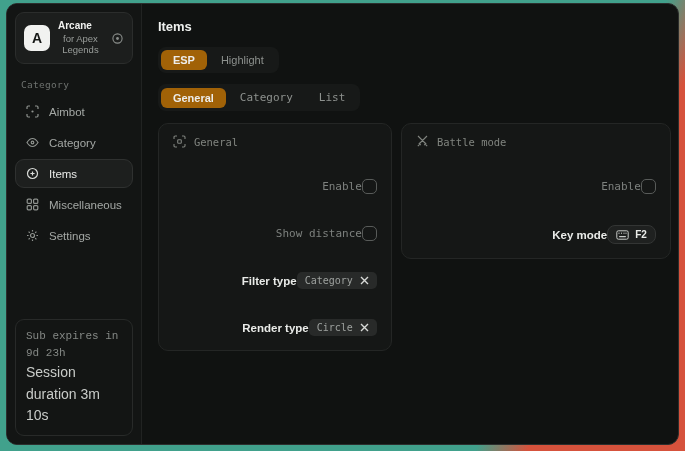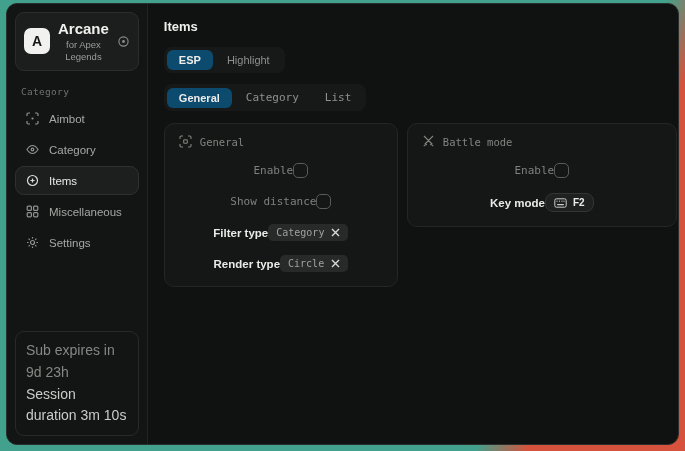--- a/index.html
+++ b/index.html
@@ -39,21 +39,21 @@
   }
   .logo {
     width: 26px; height: 26px;
     background: #f1f2f0;
     border-radius: 7px;
     display: flex; align-items: center; justify-content: center;
     font-weight: bold; font-size: 14px; color: #161816;
     flex: none;
   }
   .app-meta { flex: 1; line-height: 1.25; }
-  .app-name { font-size: 15px; font-weight: bold; color: #f0f1ef; }
+  .app-name { font-size: 10px; font-weight: bold; color: #f0f1ef; }
   .app-sub  { font-size: 9.5px; color: #999d9a; text-align: center; }
   .app-card .corner-icon { color: #8b8f8c; display: flex; }
   .section-label {
     font-family: "DejaVu Sans Mono", monospace;
     font-size: 9.5px;
     color: #6e726f;
     margin: 15px 6px 7px;
     letter-spacing: 0.3px;
   }
   .nav { display: flex; flex-direction: column; gap: 2px; }
@@ -74,22 +74,22 @@
   }
   .nav-item.selected .ic { color: #d9dbd8; }
   .sidebar-spacer { flex: 1; }
   .footer-card {
     border: 1px solid #282a29;
     border-radius: 9px;
     padding: 8px 10px;
     line-height: 1.55;
   }
   .footer-line1 {
-    font-family: Liberation Sans, sans-serif;
-    font-size: 14px; color: #84888５; color: #848885;
+    font-family: Liberation Mono, monospace;
+    font-size: 11px; color: #84888５; color: #848885;
   }
   .footer-line2 { font-size: 14px; color: #c9ccc9; }
   
   .main { flex: 1; padding: 15px 16px; }
   .page-title { font-size: 13px; font-weight: bold; color: #eef0ee; }
   .pill-group {
     display: inline-flex;
     align-items: center;
     background: #171918;
     border-radius: 8px;
@@ -101,21 +101,21 @@
   .pill {
     font-size: 11px;
     padding: 4px 12px;
     border-radius: 6px;
     color: #8d918e;
     font-family: "DejaVu Sans Mono", monospace;
     cursor: default;
   }
   .pill.sans { font-family: "Liberation Sans", sans-serif; }
   .pill.selected {
-    background: #0c4a6e;
+    background: #a16207;
     color: #ededeb;
     font-family: "Liberation Sans", sans-serif;
     font-weight: bold;
   }
   .panels { display: flex; align-items: flex-start; gap: 9px; margin-top: 12px; }
   .panel {
     background: #151716;
     border: 1px solid #242625;
     border-radius: 10px;
     padding: 11px 14px 14px;
@@ -123,22 +123,22 @@
   .panel.general { width: 234px; }
   .panel.battle  { width: 270px; }
   .panel-header {
     display: flex; align-items: center; gap: 8px;
     font-family: "DejaVu Sans Mono", monospace;
     font-size: 10.5px;
     color: #80847f;
   }
   .panel-header .ic { display: flex; color: #80847f; }
   .prow {
-    display: flex; align-items: center; justify-content: center;
-    margin-top: 14px;
+    display: flex; align-items: center; justify-content: flex-end;
+    margin-top: 30px;
     min-height: 17px;
   }
   .plabel-muted {
     font-family: "DejaVu Sans Mono", monospace;
     font-size: 11px; color: #7d817e;
   }
   .plabel-strong { font-size: 11.5px; font-weight: bold; color: #e9ebe8; }
   .checkbox {
     width: 15px; height: 15px;
     border: 1.5px solid #585b59;

